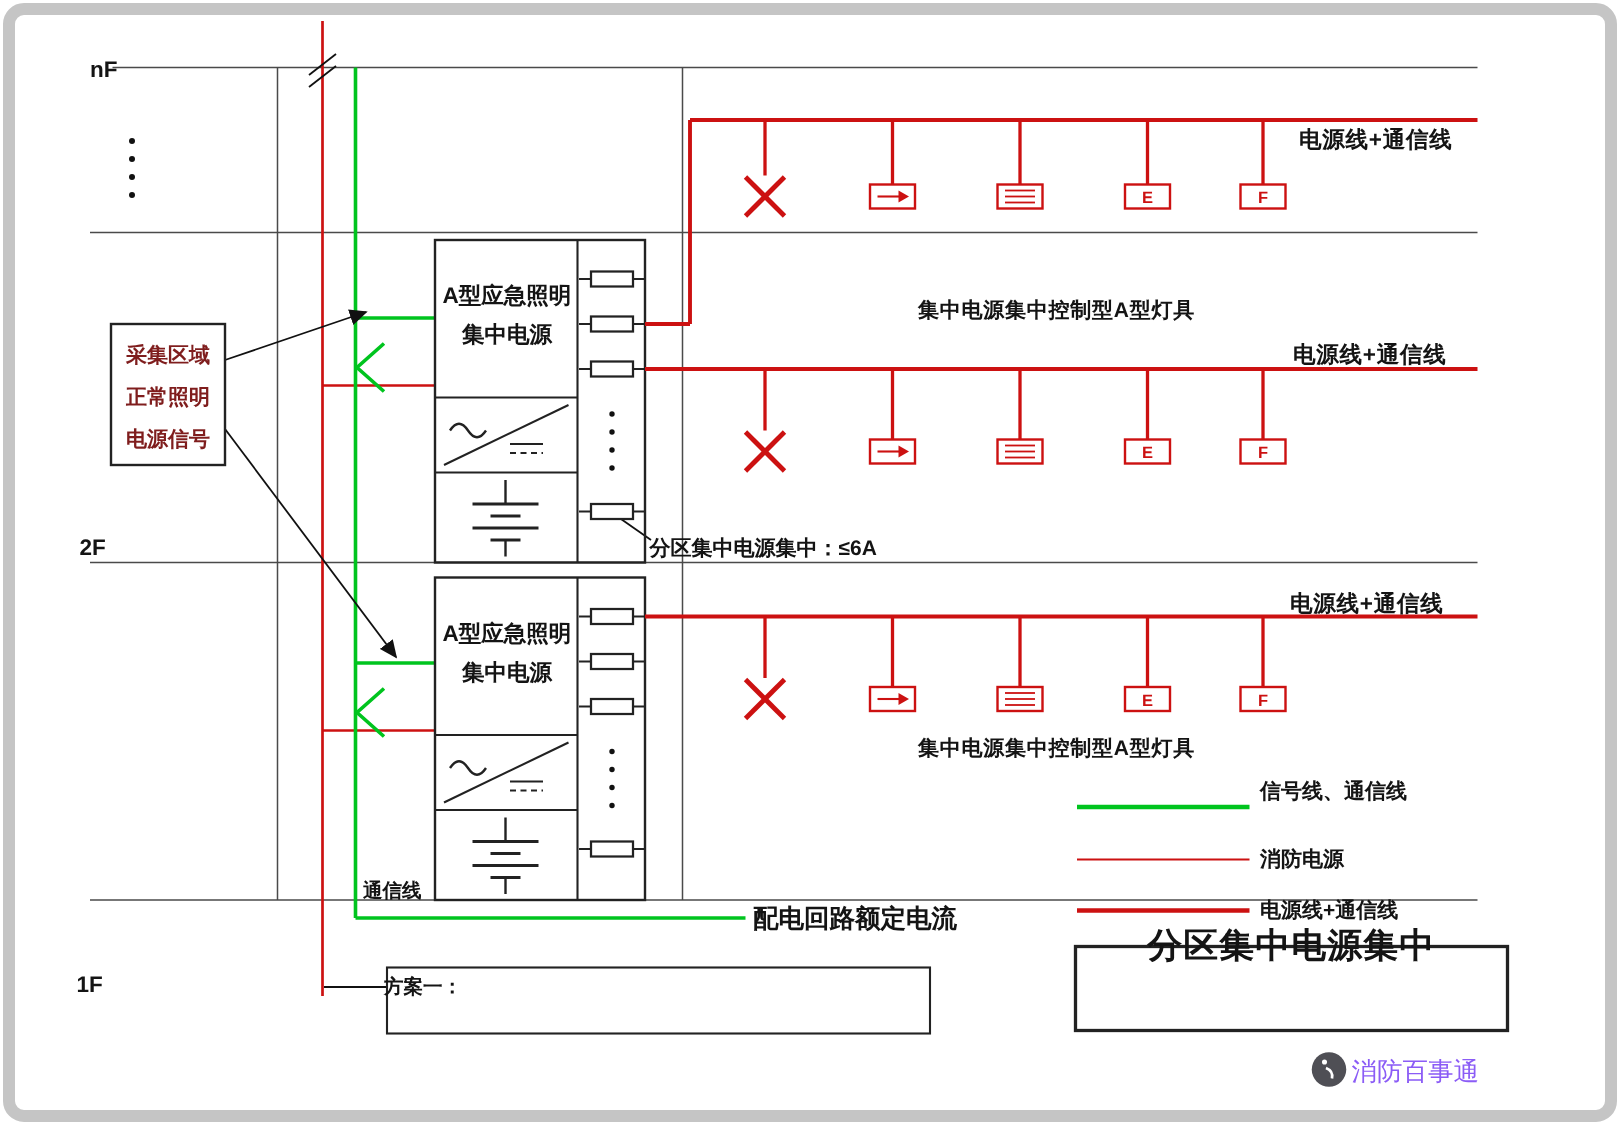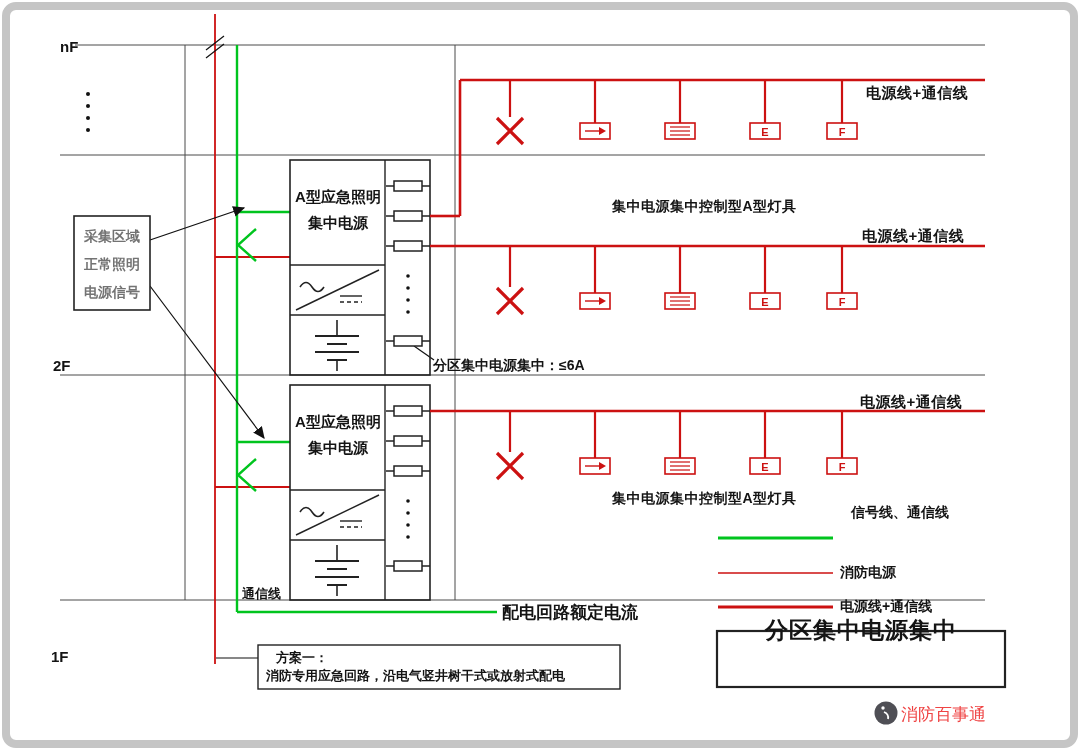--- a/index.html
+++ b/index.html
@@ -5,30 +5,30 @@
   * { margin:0; padding:0; box-sizing:border-box; }
   html,body { background:#e9e9e9; }
   body { font-family:"Liberation Sans","DejaVu Sans",sans-serif; }
   .page { position:relative; width:1080px; height:750px; background:#ffffff; overflow:hidden; }
   .frame { position:absolute; inset:2px; border:8px solid #c5c5c5; border-radius:14px; pointer-events:none; z-index:6; }
   svg.canvas { position:absolute; left:0; top:0; z-index:1; }
   svg text { font-family:inherit; }
   .t { position:absolute; white-space:nowrap; color:#141414; font-weight:bold; z-index:3; }
   .floor { font-size:15px; font-weight:600; }
   .sigbox-text { position:absolute; left:76px; top:222px; width:72px; z-index:3;
-                 text-align:center; font-size:14px; font-weight:bold; color:#737373; line-height:28px; }
+                 text-align:center; font-size:14px; font-weight:bold; color:#7f1d1d; line-height:28px; }
   .psuline { width:96px; text-align:center; font-size:15px; }
   .feeder { font-size:15px; letter-spacing:0.5px; }
   .group-label { font-size:14px; letter-spacing:0.5px; }
   .legend-label { font-size:14px; }
   .title-box-text { position:absolute; left:717px; top:602px; width:288px; height:56px; z-index:3;
                     display:flex; align-items:center; justify-content:center;
                     font-size:23px; font-weight:bold; color:#141414; letter-spacing:1px; white-space:nowrap; }
   .note-line { font-size:13px; }
-  .watermark { font-size:17px; font-weight:normal; color:#ef4444; }
+  .watermark { font-size:17px; font-weight:normal; color:#8b5cf6; }
 </style>
 </head>
 <body>
 
 <div class="page">
 
   <svg class="canvas" width="1080" height="750" viewBox="0 0 1080 750">
     <defs>
       <marker id="arr" markerWidth="11" markerHeight="9" refX="9" refY="4.5" orient="auto">
         <polygon points="0,0 10,4.5 0,9" fill="#111"></polygon>
@@ -249,24 +249,23 @@
   <div class="t feeder" style="left:862px; top:227px;">电源线+通信线</div>
   <div class="t feeder" style="left:860px; top:393px;">电源线+通信线</div>
 
   <div class="t group-label" style="left:612px; top:198px;">集中电源集中控制型A型灯具</div>
   <div class="t group-label" style="left:612px; top:490px;">集中电源集中控制型A型灯具</div>
 
   <div class="t" style="left:433px; top:357px; font-size:14px;">分区集中电源集中：≤6A</div>
   <div class="t" style="left:242px; top:585px; font-size:13px;">通信线</div>
   <div class="t" style="left:502px; top:601px; font-size:17px;">配电回路额定电流</div>
 
-  <div class="t legend-label" style="left:840px; top:504px;margin-left:11px;">信号线、通信线</div>
+  <div class="t legend-label" style="left:840px; top:519px;">信号线、通信线</div>
   <div class="t legend-label" style="left:840px; top:564px;">消防电源</div>
   <div class="t legend-label" style="left:840px; top:598px;">电源线+通信线</div>
 
   <div class="title-box-text">分区集中电源集中</div>
-  <div class="t note-line" style="left:276px; top:649px;">方案一：</div>
-  <div class="t note-line" style="left:266px; top:667px;">消防专用应急回路，沿电气竖井树干式或放射式配电</div>
+  <div class="t note-line" style="left:256px; top:649px;">方案一：</div>
 
   <div class="t watermark" style="left:901px; top:703px;">消防百事通</div>
 
   <div class="frame"></div>
 </div>
 
 </body></html>

